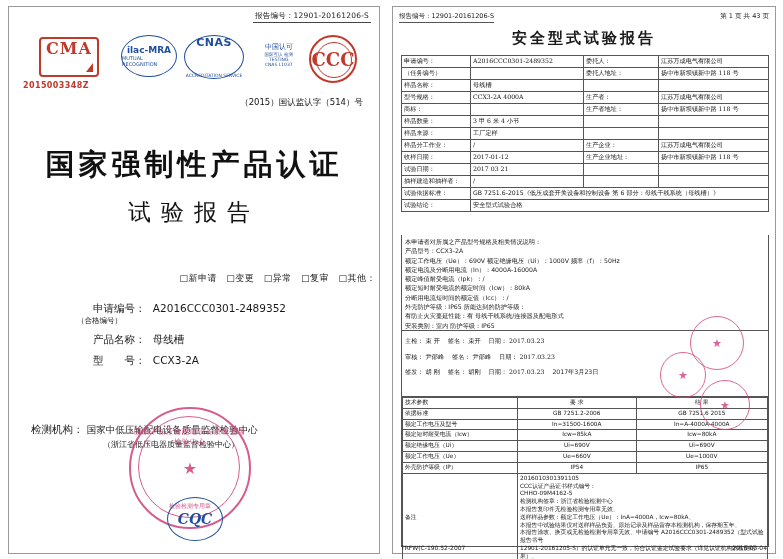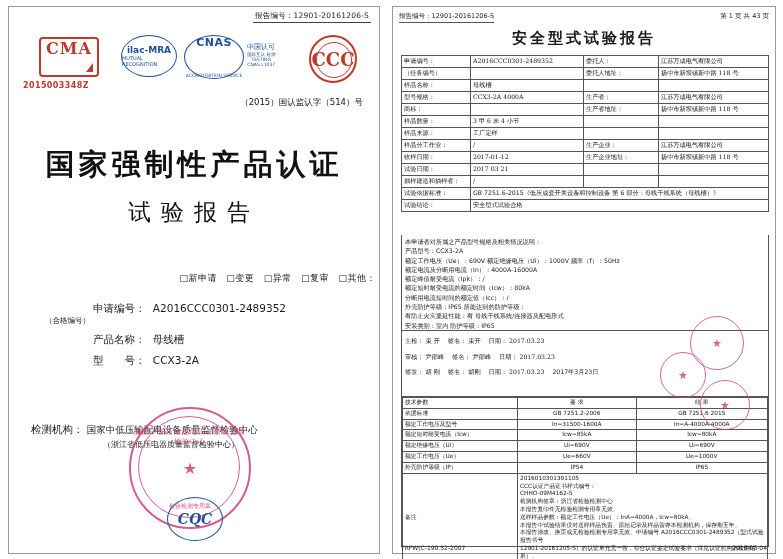--- a/index.html
+++ b/index.html
@@ -33,21 +33,21 @@
         border:1.5px solid #1f4e9c;display:flex;flex-direction:column;align-items:center;justify-content:center;}
   .ilac .b1{font-size:9px;color:#1f4e9c;font-weight:bold;}
   .ilac .b2{font-size:5px;color:#1f4e9c;}
 
   .cnas{left:175px;top:2px;width:58px;height:42px;border-radius:50%;
         border:1.5px solid #1f4e9c;display:flex;flex-direction:column;align-items:center;justify-content:space-between;}
   .cnas .b1{font-size:11px;color:#1f4e9c;font-weight:bold;letter-spacing:.5px;}
   .cnas .b2{font-size:4.5px;color:#1f4e9c;margin-top:1px;}
 
   .cntest{left:238px;top:0px;width:46px;height:46px;display:flex;flex-direction:column;
-          align-items:flex-start;justify-content:center;}
+          align-items:flex-end;justify-content:center;}
   .cntest .cn1{font-size:7px;color:#1f4e9c;line-height:1.1;text-align:center;}
   .cntest .cn2{font-size:4.5px;color:#1f4e9c;text-align:center;line-height:1.15;}
 
   .ccc{left:300px;top:2px;width:44px;height:44px;border-radius:50%;border:2px solid #c0392b;
        display:flex;align-items:center;justify-content:center;color:#c0392b;font-size:18px;
        font-family:"DejaVu Serif",serif;font-weight:bold;}
   .ccc:after{content:"";position:absolute;left:5px;top:5px;width:34px;height:34px;
        border:1px solid #c0392b;border-radius:50%;}
 
   .cert-no-line{position:absolute;right:16px;top:90px;font-size:8.5px;color:#111;}
@@ -55,21 +55,21 @@
   .big-title{position:absolute;left:0;top:138px;width:100%;text-align:center;
        font-size:29px;letter-spacing:4px;font-family:"DejaVu Serif",serif;font-weight:bold;color:#111;}
   .big-title2{position:absolute;left:0;top:190px;width:100%;text-align:center;
        font-size:23px;letter-spacing:10px;font-family:"DejaVu Serif",serif;color:#111;}
 
   .checkrow{position:absolute;left:0;top:265px;width:100%;text-align:right;font-size:9px;letter-spacing:.5px;}
   .checkrow span{margin:0 3px;}
 
   .fields{position:absolute;left:36px;top:295px;font-size:10.5px;line-height:1.15;}
   .fields .row{margin-bottom:9px;white-space:nowrap;margin-left:48px;}
-  .fields .sub{font-size:7.5px;color:#222;margin-top:-6px;margin-bottom:7px;}
+  .fields .sub{font-size:7.5px;color:#222;margin-top:-6px;margin-bottom:7px;margin-left:32px;}
   .fields .val{margin-left:4px;}
 
   .inst{position:absolute;left:22px;top:416px;font-size:10.5px;white-space:nowrap;}
   .inst .lab{}
   .inst .nm{font-size:9.5px;}
   .inst .nm2{position:absolute;left:72px;top:16px;font-size:8px;}
 
   .seal{position:absolute;border:2px solid #d0407a;border-radius:50%;opacity:.85;}
   .seal .star{position:absolute;left:50%;top:50%;transform:translate(-50%,-50%);
      color:#d0407a;font-size:16px;}

